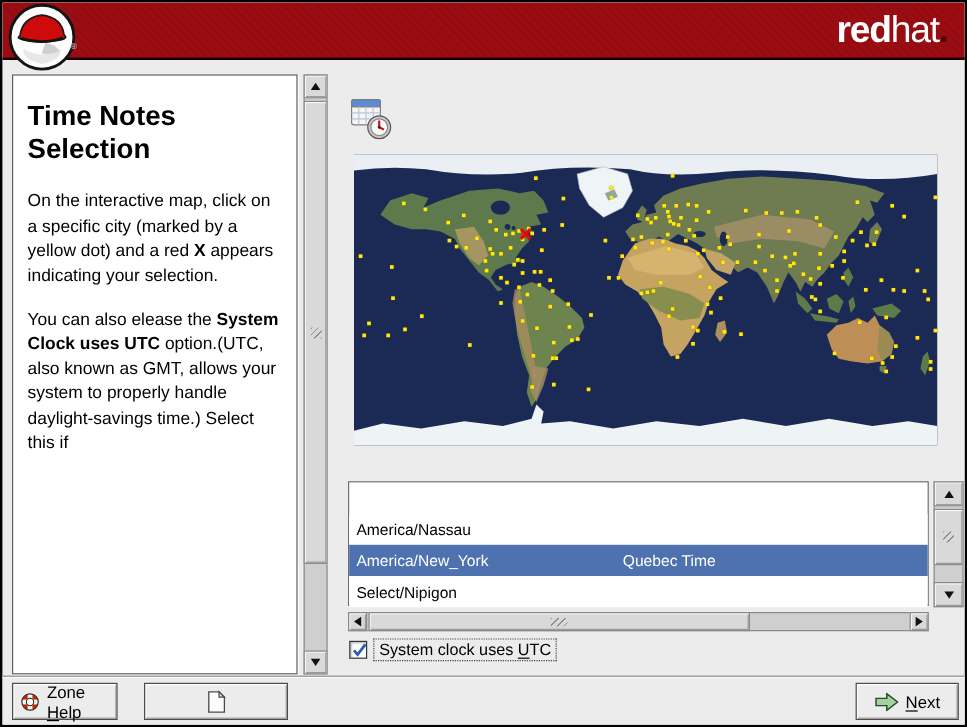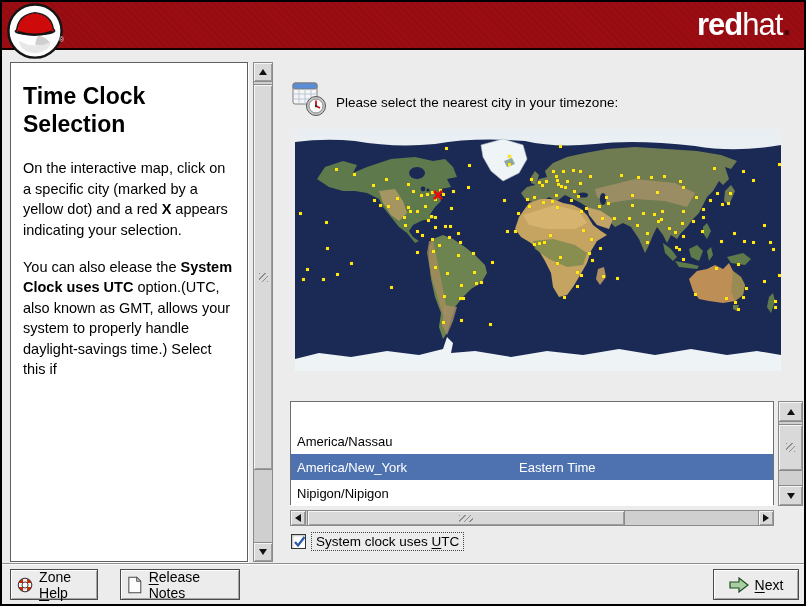--- a/index.html
+++ b/index.html
@@ -83,21 +83,21 @@
   <svg class="logo" viewBox="0 0 60 60">
     <circle cx="30" cy="30" r="27.5" fill="#fdfdfd" stroke="#141414" stroke-width="2.5"></circle>
     <path d="M14,40 Q30,50 46,40 Q47,50 30,53 Q13,50 14,40 Z" fill="#e7e7e7"></path>
     <path d="M11,29 Q13,13 30,11 Q47,13 49,28 Q53,31 45,32.5 Q30,35.5 15,32.5 Q7,31 11,29 Z" fill="#cf0a0a" stroke="#1a1a1a" stroke-width="1.5"></path>
     <path d="M12,31 Q30,37 48,30.5" fill="none" stroke="#141414" stroke-width="2.4"></path>
     <path d="M33,35 Q42,36 45,42 Q37,46 30,44 Q31,39 33,35 Z" fill="#cfcfcf"></path>
   </svg>
   <div class="regmark">®</div>
 
   <div class="help-panel">
-    <div class="help-title">Time Clock Selection</div>
+    <div class="help-title">Time Notes Selection</div>
     <p class="help-p"><span>On the interactive map, click on a specific city (marked by a yellow dot) and a red </span><b>X</b><span> appears indicating your selection.</span></p>
     <p class="help-p"><span>You can also elease the </span><b>System Clock uses UTC</b><span> option.(UTC, also known as GMT, allows your system to properly handle daylight-savings time.) Select this if</span></p>
   </div>
 
   <div class="sb-track" style="left:251px;top:60px;width:20px;height:500px;"></div>
   <div class="sb-btn" style="left:251px;top:60px;width:20px;height:20px;">
       <div class="tri-up"></div>
     </div>
   <div class="sb-thumb" style="left:251px;top:82px;width:20px;height:386px;">
       <div class="grip"></div>
@@ -115,21 +115,20 @@
         <line x1="21" y1="9" x2="21" y2="24"></line>
       <line x1="3" y1="14" x2="27" y2="14"></line>
         <line x1="3" y1="19" x2="27" y2="19"></line>
     </g>
     <circle cx="26" cy="26" r="9.5" fill="#c9c9c9" stroke="#555"></circle>
     <circle cx="26" cy="26" r="7" fill="#fbfbfb" stroke="#888"></circle>
     <line x1="26" y1="26" x2="26" y2="20.5" stroke="#cc1111" stroke-width="1.8"></line>
     <line x1="26" y1="26" x2="30" y2="28" stroke="#cc1111" stroke-width="1.8"></line>
     <circle cx="26" cy="26" r="1.2" fill="#333"></circle>
   </svg>
-  <div class="prompt-text">Please select the nearest city in your timezone:</div>
 
   <div class="map">
     <svg class="geo" width="486" height="242" viewBox="0 0 486 242">
       <rect x="0" y="0" width="486" height="242" fill="#1b2955"></rect>
       <path d="M0,0 H486 V16 Q440,24 400,17 Q340,10 300,15 Q260,19 230,12 Q180,8 140,15 Q100,19 60,12 Q30,9 0,13 Z" fill="#e9eff3"></path>
       <path d="M186,16 L208,10 L228,16 L232,30 L224,44 L208,52 L196,42 L188,28 Z" fill="#eff4f6" stroke="#b5c2ca" stroke-width="0.6"></path>
       <path d="M209,32 L217,29 L220,35 L212,38 Z" fill="#8da89c"></path>
 
       <path d="M22,50 L30,38 L48,32 L62,36 L58,44 L72,38 L96,30 L120,28 L138,32 L150,30 L158,38 L162,48 L152,50 L156,58 L146,60 L150,66 L143,64 L146,72 L140,78 L136,84 L132,90 L126,92 L118,96 L114,102 L118,108 L124,112 L120,114 L112,104 L104,98 L96,88 L88,78 L84,70 L72,64 L60,62 L48,62 L34,58 Z" fill="#5e7a4c"></path>
       <path d="M84,62 L100,60 L108,72 L112,84 L104,92 L96,86 L88,74 Z" fill="#b79e66" opacity="0.8"></path>
@@ -359,24 +358,24 @@
     </svg>
   </div>
 
   <div class="tz-table">
     <div class="tz-row" style="top:26px;">
       <span class="loc">America/Nassau</span>
       <span class="desc"></span>
     </div>
     <div class="tz-row selected" style="top:52px;">
       <span class="loc">America/New_York</span>
-      <span class="desc">Eastern Time</span>
+      <span class="desc">Quebec Time</span>
     </div>
     <div class="tz-row" style="top:78px;">
-      <span class="loc">Nipigon/Nipigon</span>
+      <span class="loc">Select/Nipigon</span>
     </div>
   </div>
 
   <div class="sb-track" style="left:776px;top:399px;width:25px;height:105px;"></div>
   <div class="sb-btn" style="left:776px;top:399px;width:25px;height:21px;">
       <div class="tri-up"></div>
     </div>
   <div class="sb-thumb" style="left:776px;top:422px;width:25px;height:47px;">
       <div class="grip"></div>
     </div>
@@ -422,21 +421,20 @@
       <circle cx="10" cy="10" r="3.8" fill="#fdfdfd" stroke="#2a2a2a" stroke-width="1.1"></circle>
     </svg>
     <span><span>Zone </span><span class="mn">H</span><span>elp</span></span>
   </div>
 
   <div class="btn" style="left:118px;top:567px;width:120px;">
     <svg width="17" height="20" viewBox="0 0 17 20">
       <path d="M2,1.5 H10.5 L15,6 V18.5 H2 Z" fill="#fdfdfd" stroke="#4a4a4a" stroke-width="1.1"></path>
       <path d="M10.5,1.5 V6 H15 Z" fill="#d9d9d9" stroke="#4a4a4a" stroke-width="1"></path>
     </svg>
-    <span><span class="mn">R</span><span>elease Notes</span></span>
   </div>
 
 
   <div class="btn" style="left:711px;top:567px;width:86px;">
     <svg width="20" height="16" viewBox="0 0 20 16">
       <path d="M1,5 V11 H10 V15 L19,8 L10,1 V5 Z" fill="#a8cfa4" stroke="#1f4d1f" stroke-width="1.2"></path>
     </svg>
     <span><span class="mn">N</span><span>ext</span></span>
   </div>
 

